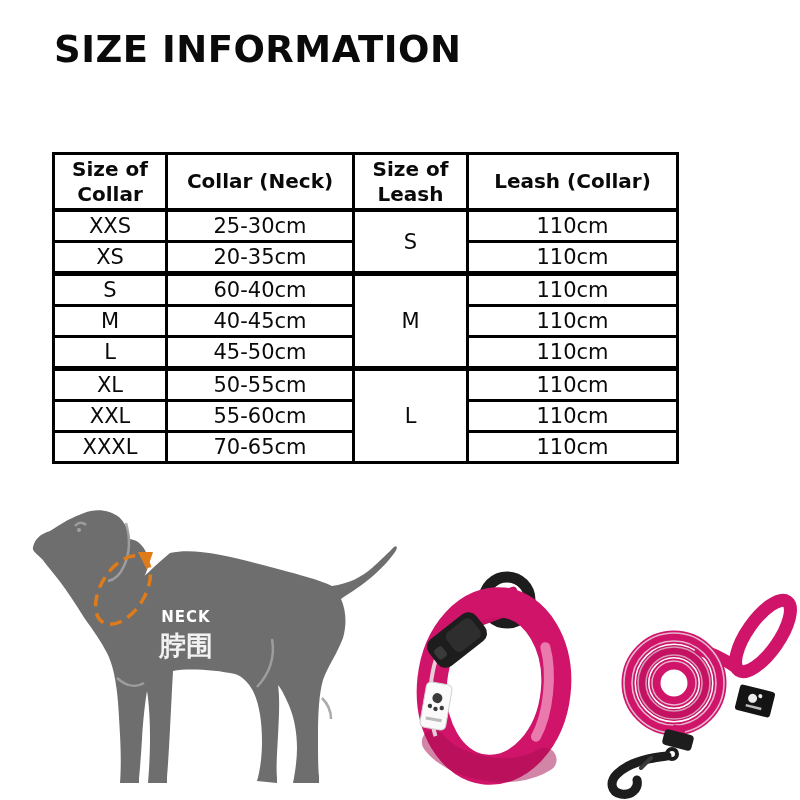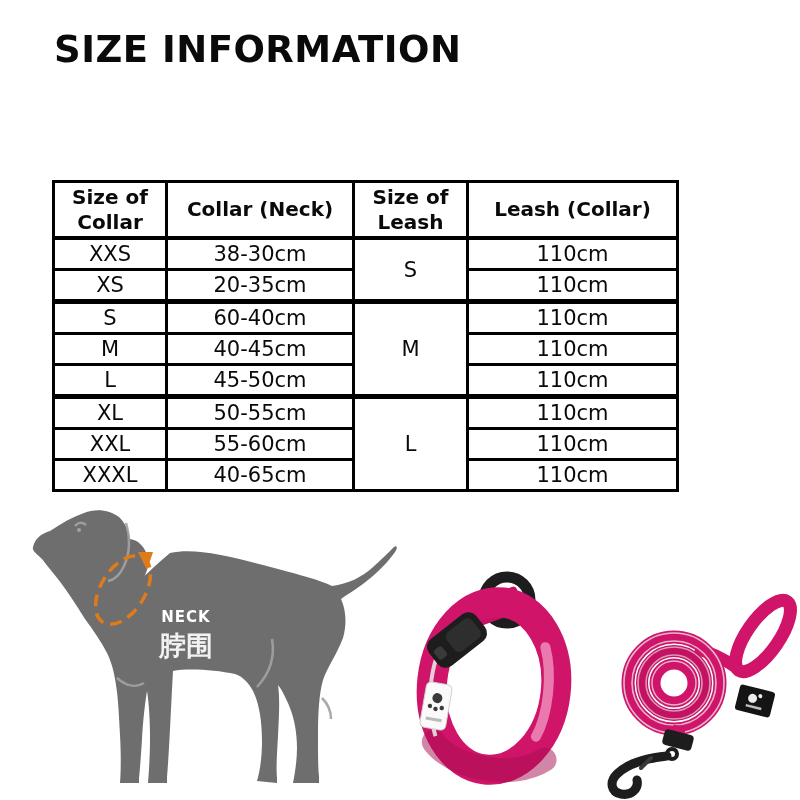--- a/index.html
+++ b/index.html
@@ -6,21 +6,21 @@
   body{
     width:800px;height:800px;background:#ffffff;position:relative;overflow:hidden;
     font-family:"DejaVu Sans","Liberation Sans",sans-serif;color:#0a0a0a;
   }
   .page-title{
     position:absolute;left:54px;top:28px;margin:0;
     font-size:37px;font-weight:bold;letter-spacing:0.5px;color:#0a0a0a;
   }
   table.size-table{
     position:absolute;left:52px;top:152px;
-    border-collapse:collapse;table-layout:fixed;background:#fff;margin-top:28px;
+    border-collapse:collapse;table-layout:fixed;background:#fff;
   }
   .size-table th,.size-table td{
     border:3px solid #000;text-align:center;vertical-align:middle;
     padding:0;overflow:hidden;
   }
   .size-table th{
     height:53px;font-size:20px;font-weight:bold;line-height:1.25;background:#fff;
     border-bottom-width:4px;
   }
   .size-table td{height:28px;font-size:21px;font-weight:normal;}
@@ -58,21 +58,21 @@
       <tr>
         <th>Size of Collar</th>
         <th>Collar (Neck)</th>
         <th>Size of Leash</th>
         <th>Leash (Collar)</th>
       </tr>
     </thead>
     <tbody>
         <tr>
           <td>XXS</td>
-          <td>38-30cm</td>
+          <td>25-30cm</td>
           <td rowspan="2">S</td>
           <td>110cm</td>
         </tr>
         <tr>
           <td>XS</td>
           <td>20-35cm</td>
           <td>110cm</td>
         </tr>
         <tr class="group-start">
           <td>S</td>
@@ -96,21 +96,21 @@
           <td rowspan="3">L</td>
           <td>110cm</td>
         </tr>
         <tr>
           <td>XXL</td>
           <td>55-60cm</td>
           <td>110cm</td>
         </tr>
         <tr>
           <td>XXXL</td>
-          <td>40-65cm</td>
+          <td>70-65cm</td>
           <td>110cm</td>
         </tr>
       </tbody>
   </table>
 
   <svg id="dog-fig" class="fig" width="380" height="310" viewBox="0 0 380 310">
     <g>
       <path class="dog-fill" d="M13,57
         C15,49 20,44 30,41 C42,33 52,27 64,23 C76,18 90,20 99,27
         C105,33 109,41 110,49 C118,50 126,57 128,69 C129,82 123,93 111,96

